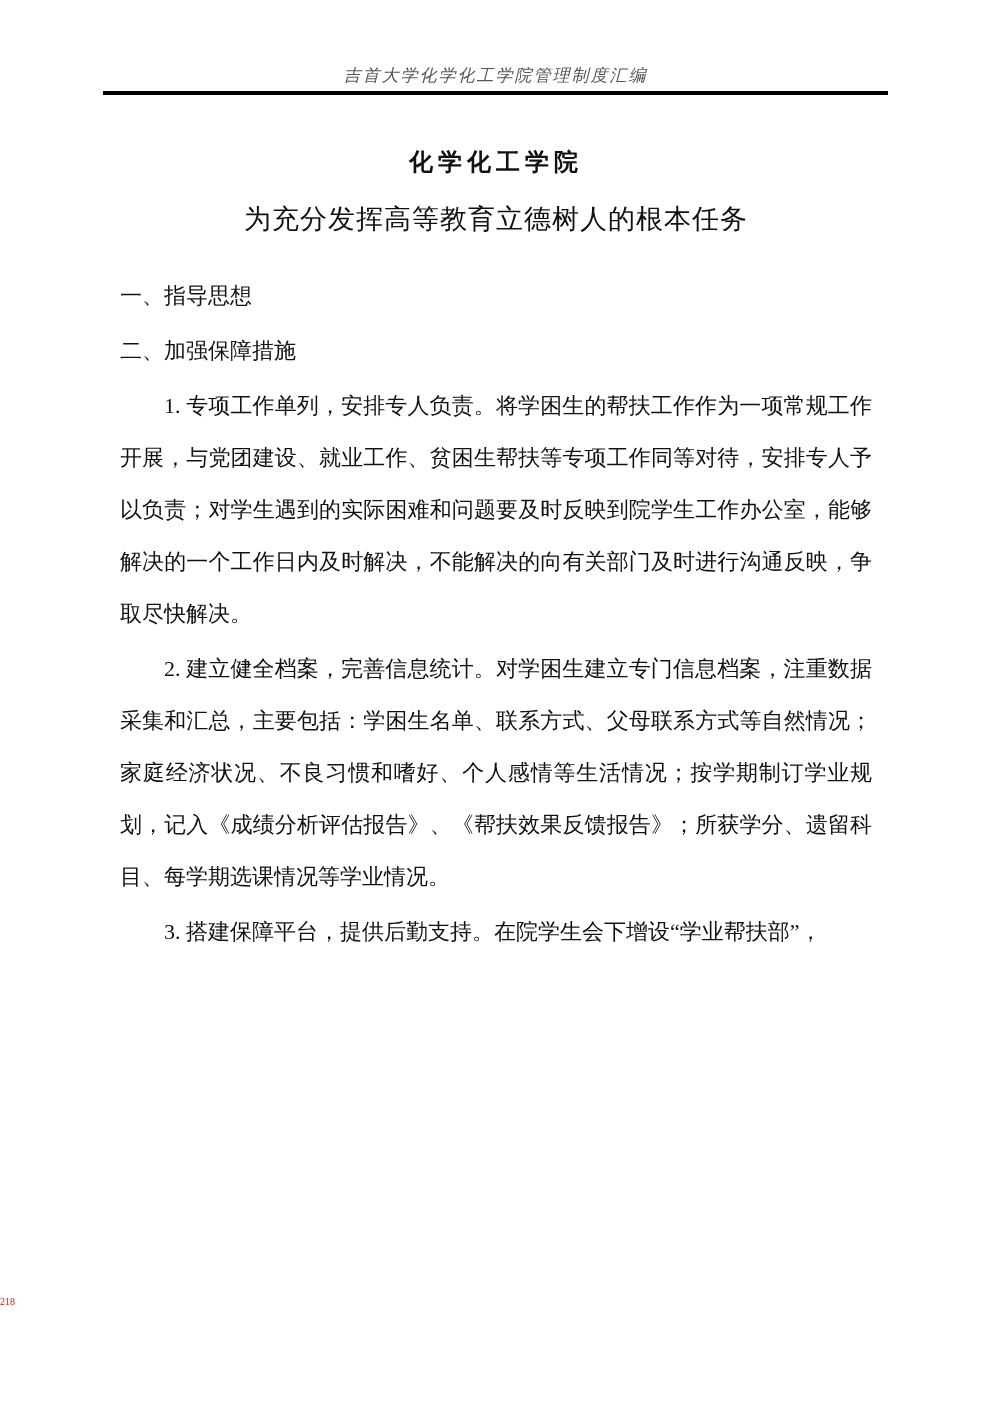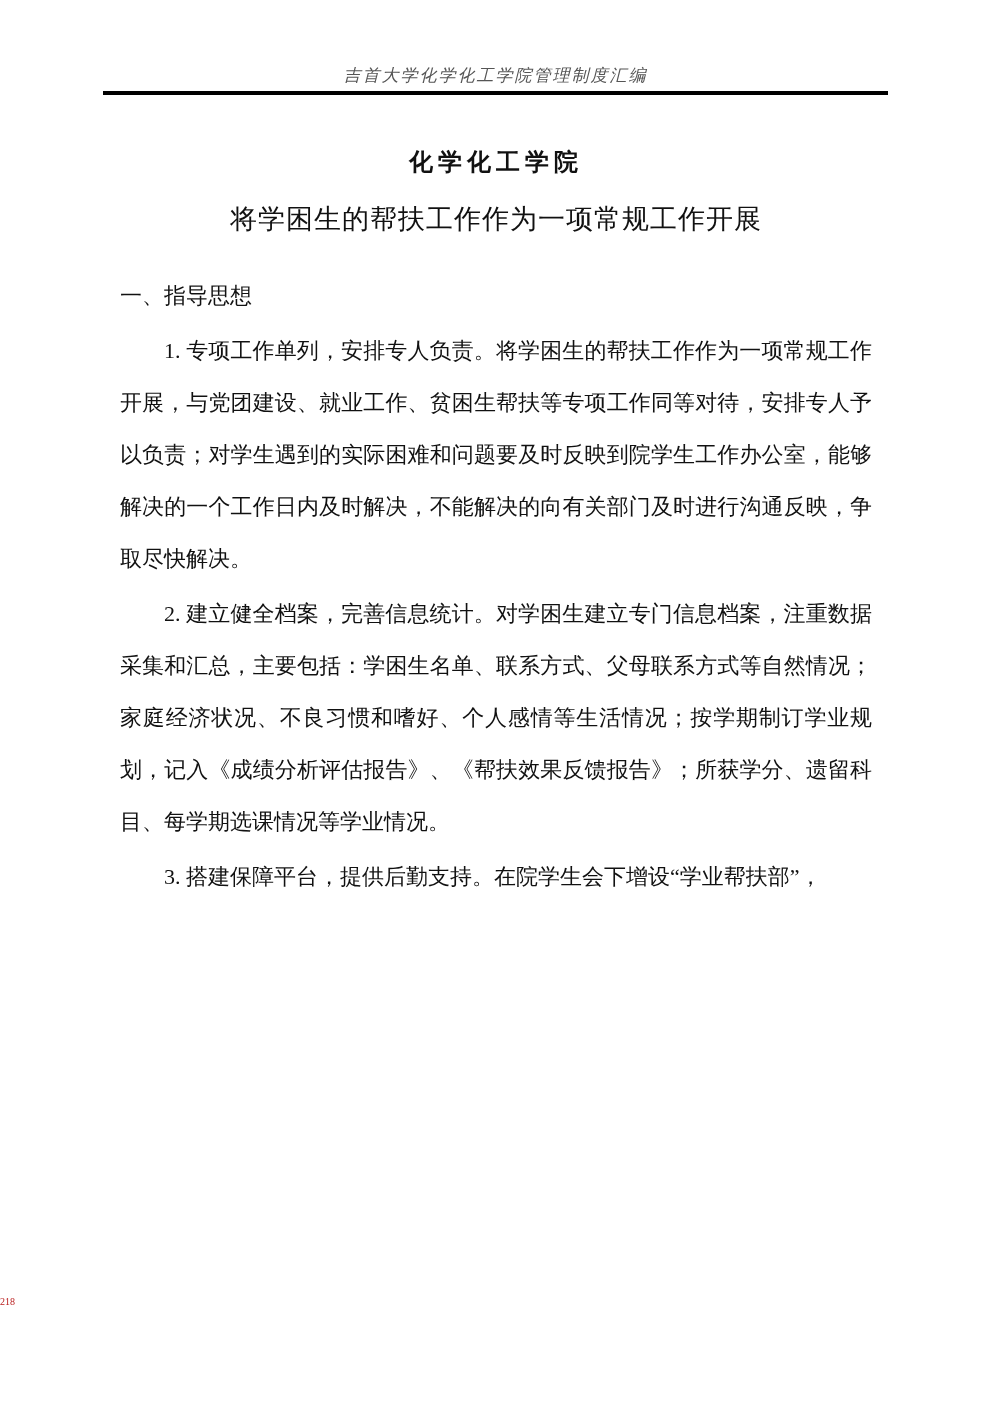--- a/index.html
+++ b/index.html
@@ -79,25 +79,26 @@
 <body>
 
 <div class="page">
 
   <div class="page-header">
     <span>吉首大学化学化工学院管理制度汇编</span>
   </div>
 
   <div class="title-block">
     <div class="dept-title">化学化工学院</div>
-    <div class="doc-title">将学困生的帮扶工作作为一项常规工作开展</div>
+    <div class="doc-title">为充分发挥高等教育立德树人的根本任务</div>
   </div>
 
   <div class="body-text">
     <p class="sec-heading">一、指导思想</p>
+    <p class="sec-heading">二、加强保障措施</p>
     <p class="para">1. 专项工作单列，安排专人负责。将学困生的帮扶工作作为一项常规工作开展，与党团建设、就业工作、贫困生帮扶等专项工作同等对待，安排专人予以负责；对学生遇到的实际困难和问题要及时反映到院学生工作办公室，能够解决的一个工作日内及时解决，不能解决的向有关部门及时进行沟通反映，争取尽快解决。</p>
     <p class="para">2. 建立健全档案，完善信息统计。对学困生建立专门信息档案，注重数据采集和汇总，主要包括：学困生名单、联系方式、父母联系方式等自然情况；家庭经济状况、不良习惯和嗜好、个人感情等生活情况；按学期制订学业规划，记入《成绩分析评估报告》、《帮扶效果反馈报告》；所获学分、遗留科目、每学期选课情况等学业情况。</p>
     <p class="para">3. 搭建保障平台，提供后勤支持。在院学生会下增设“学业帮扶部”，</p>
   </div>
 
   <div class="page-footer">
     <span>218</span>
   </div>
 
 </div>

